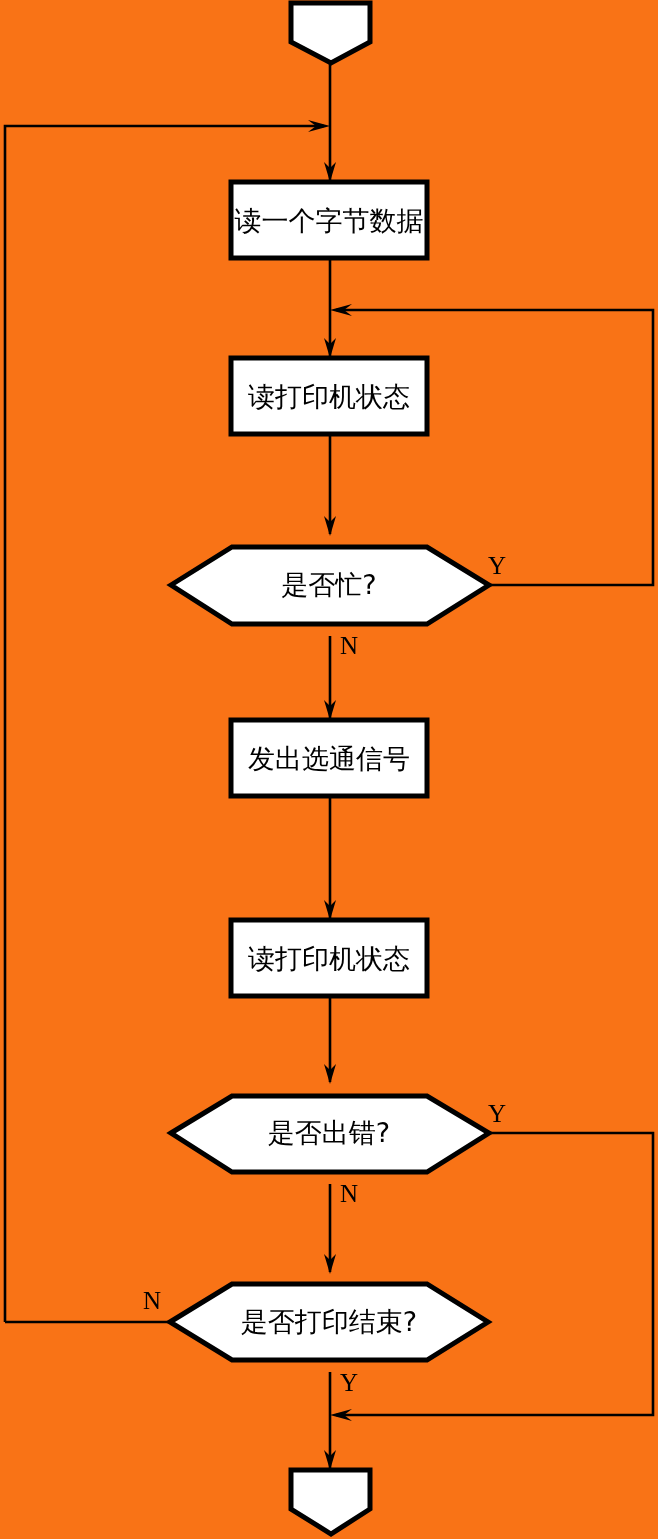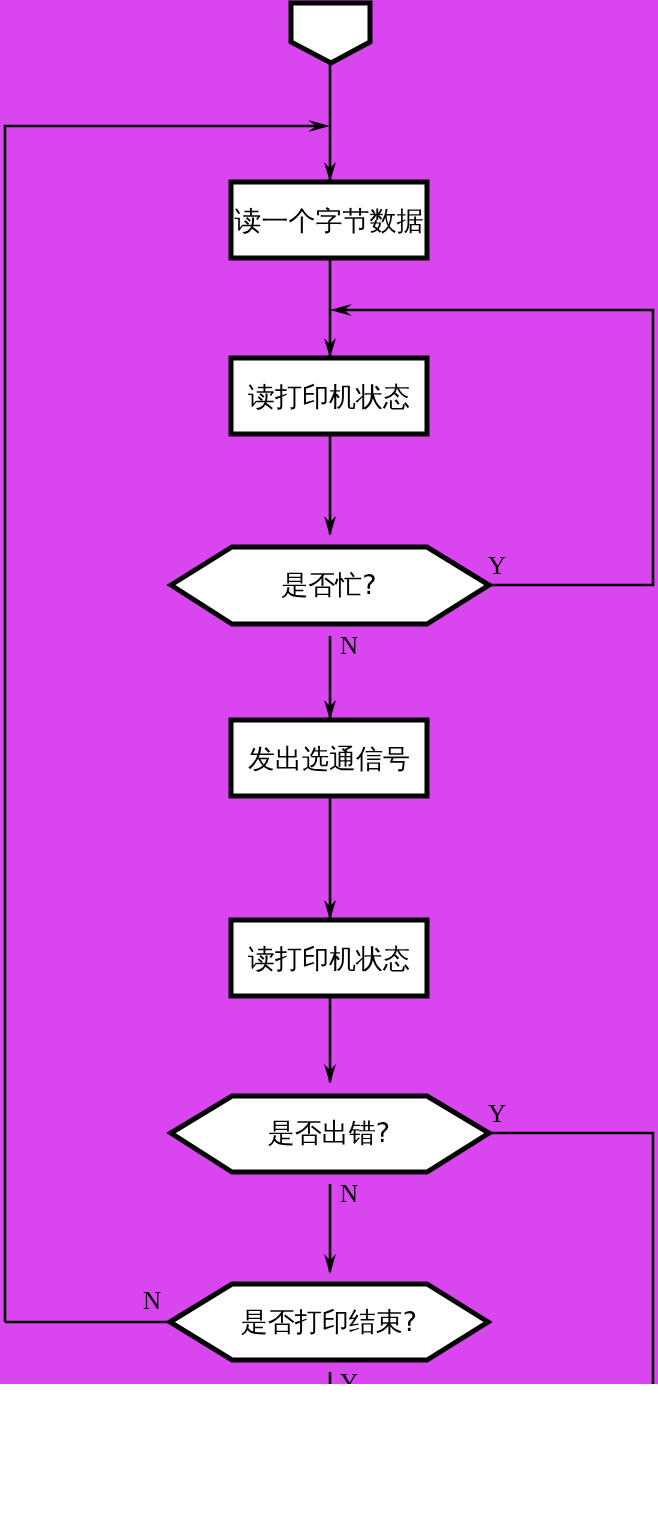--- a/index.html
+++ b/index.html
@@ -7,22 +7,22 @@
     margin: 0;
     padding: 0;
     background: #ffffff;
   }
   body {
     font-family: "Liberation Serif", "DejaVu Serif", serif;
   }
   #flowchart-root {
     position: relative;
     width: 658px;
-    height: 1384px;
-    background: #d946ef;
+    height: 1539px;
+    background: #f97316;
     overflow: hidden;
     text-decoration: underline;
   }
   #flow-svg {
     position: absolute;
     left: 0;
     top: 0;
     width: 658px;
     height: 1539px;
     display: block;

